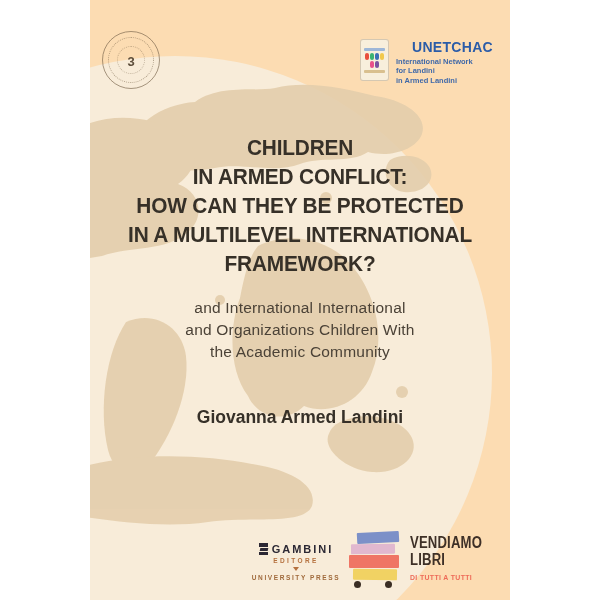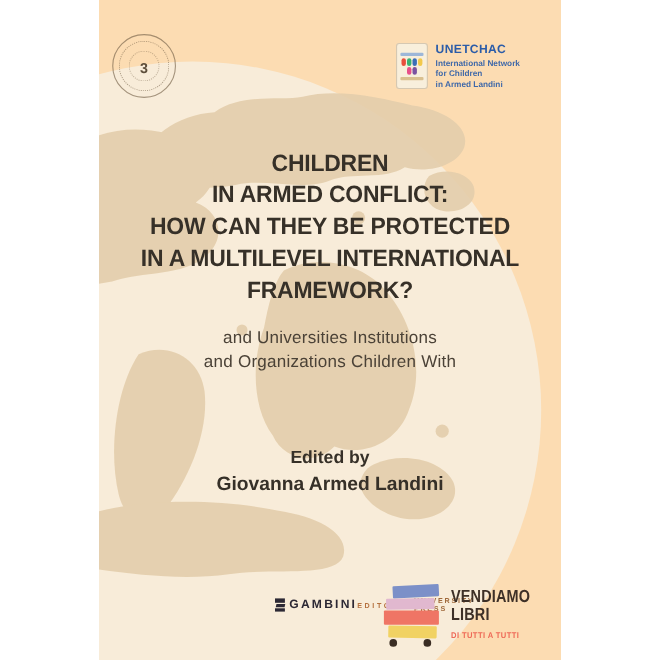--- a/index.html
+++ b/index.html
@@ -41,21 +41,21 @@
     border:1px solid rgba(150,130,100,.35);
     display:flex;flex-direction:column;align-items:center;justify-content:center;gap:2px;
     padding:2px 1px;box-sizing:border-box;
   }
   .un-icon .bar{width:21px;height:3px;border-radius:1px;}
   .un-icon .bar.top{background:#9db7d8;}
   .un-icon .bar.bottom{background:#d9c08f;}
   .un-dots{display:flex;gap:1px;flex-wrap:wrap;width:22px;justify-content:center;}
   .un-dots i{width:4px;height:7px;border-radius:2px;display:block;}
   .un-text{display:flex;flex-direction:column;}
-  .un-name{font-size:11px;font-weight:bold;color:#2b5ca8;letter-spacing:.3px;margin-bottom:1.5px;}
+  .un-name{font-size:14px;font-weight:bold;color:#2b5ca8;letter-spacing:.3px;margin-bottom:1.5px;margin-left:16px;}
   .un-line{font-size:7.5px;color:#2b5ca8;line-height:9.5px;font-weight:bold;opacity:.9;}
 
   
   .title{
     position:absolute;left:0;right:0;top:134px;text-align:center;
     color:#363028;font-weight:bold;font-size:21.5px;line-height:29px;
     transform:scaleX(.97);letter-spacing:-.2px;
   }
   .subtitle{
     position:absolute;left:0;right:0;top:297px;text-align:center;
@@ -63,21 +63,21 @@
   }
   .edited{
     position:absolute;left:0;right:0;top:406px;text-align:center;color:#363028;
   }
   .edited-label{font-size:16px;font-weight:bold;line-height:22px;}
   .editor-name{font-size:17.5px;font-weight:bold;line-height:23px;}
 
   
   .gambini{
     position:absolute;left:160px;top:543px;width:92px;
-    display:flex;align-items:center;
+    display:flex;flex-direction:column;align-items:center;
   }
   .g-row{display:flex;align-items:center;gap:3px;}
   .g-icon{position:relative;width:10px;height:12px;}
   .g-icon i{position:absolute;background:#2c2834;display:block;}
   .g-icon .b1{left:0;top:0;width:9px;height:4px;}
   .g-icon .b2{left:1px;top:5px;width:8px;height:3px;transform:skewX(-12deg);}
   .g-icon .b3{left:0;top:9px;width:9px;height:3px;}
   .g-name{font-size:11px;font-weight:bold;letter-spacing:2px;color:#2c2834;}
   .g-sub{font-size:6.5px;font-weight:bold;letter-spacing:2.4px;color:#b5713f;margin-top:2px;}
   .g-sep{width:0;height:0;border-left:3px solid transparent;border-right:3px solid transparent;
@@ -139,40 +139,40 @@
             <i style="background:#3b6fb6"></i>
           <i style="background:#f2c94c"></i>
             <i style="background:#e84f8a"></i>
             <i style="background:#7a52a0"></i>
         </span>
         <span class="bar bottom"></span>
       </div>
       <div class="un-text">
         <div class="un-name">UNETCHAC</div>
         <div class="un-line">International Network</div>
-        <div class="un-line">for Children</div>
+        <div class="un-line">for Landini</div>
         <div class="un-line">in Armed Landini</div>
       </div>
     </div>
 
     <div class="title">
       <div>CHILDREN</div>
       <div>IN ARMED CONFLICT:</div>
       <div>HOW CAN THEY BE PROTECTED</div>
       <div>IN A MULTILEVEL INTERNATIONAL</div>
       <div>FRAMEWORK?</div>
     </div>
 
     <div class="subtitle">
-      <div>and Universities Institutions</div>
+      <div>and International International</div>
       <div>and Organizations Children With</div>
+      <div>the Academic Community</div>
     </div>
 
     <div class="edited">
-      <div class="edited-label">Edited by</div>
       <div class="editor-name">Giovanna Armed Landini</div>
     </div>
 
     <div class="gambini">
       <div class="g-row">
         <span class="g-icon">
           <i class="b1"></i>
             <i class="b2"></i>
             <i class="b3"></i>
         </span>

